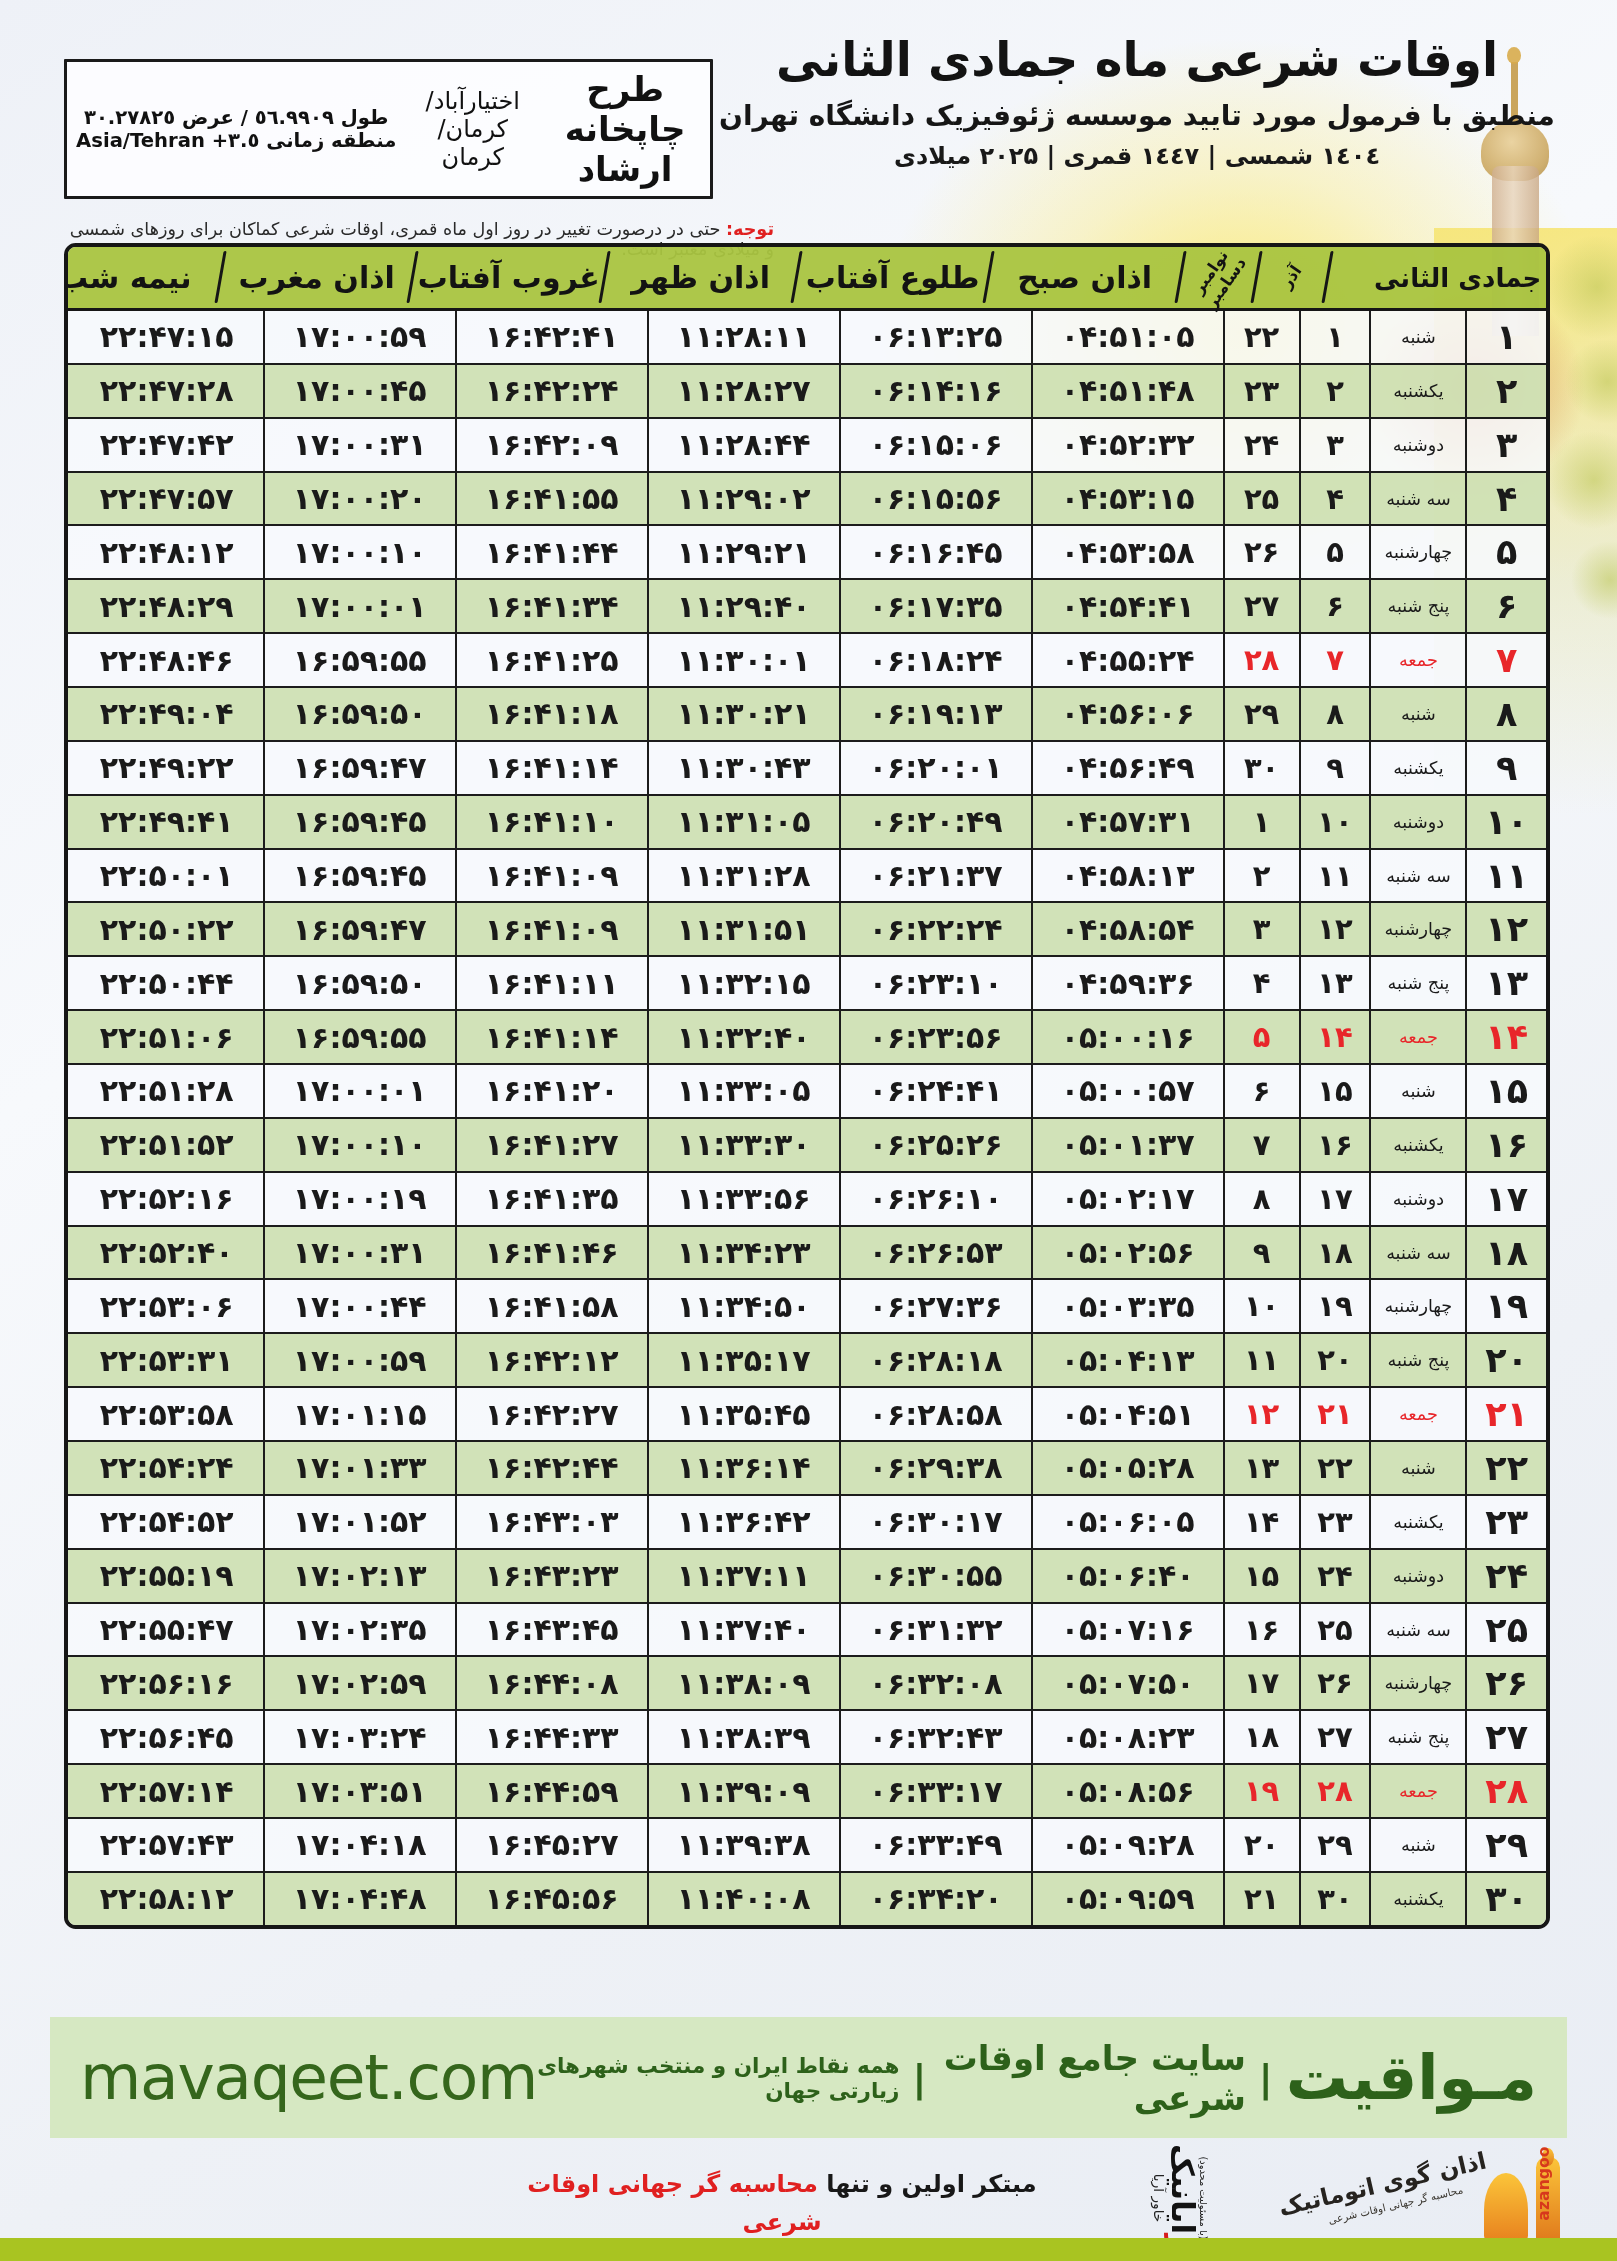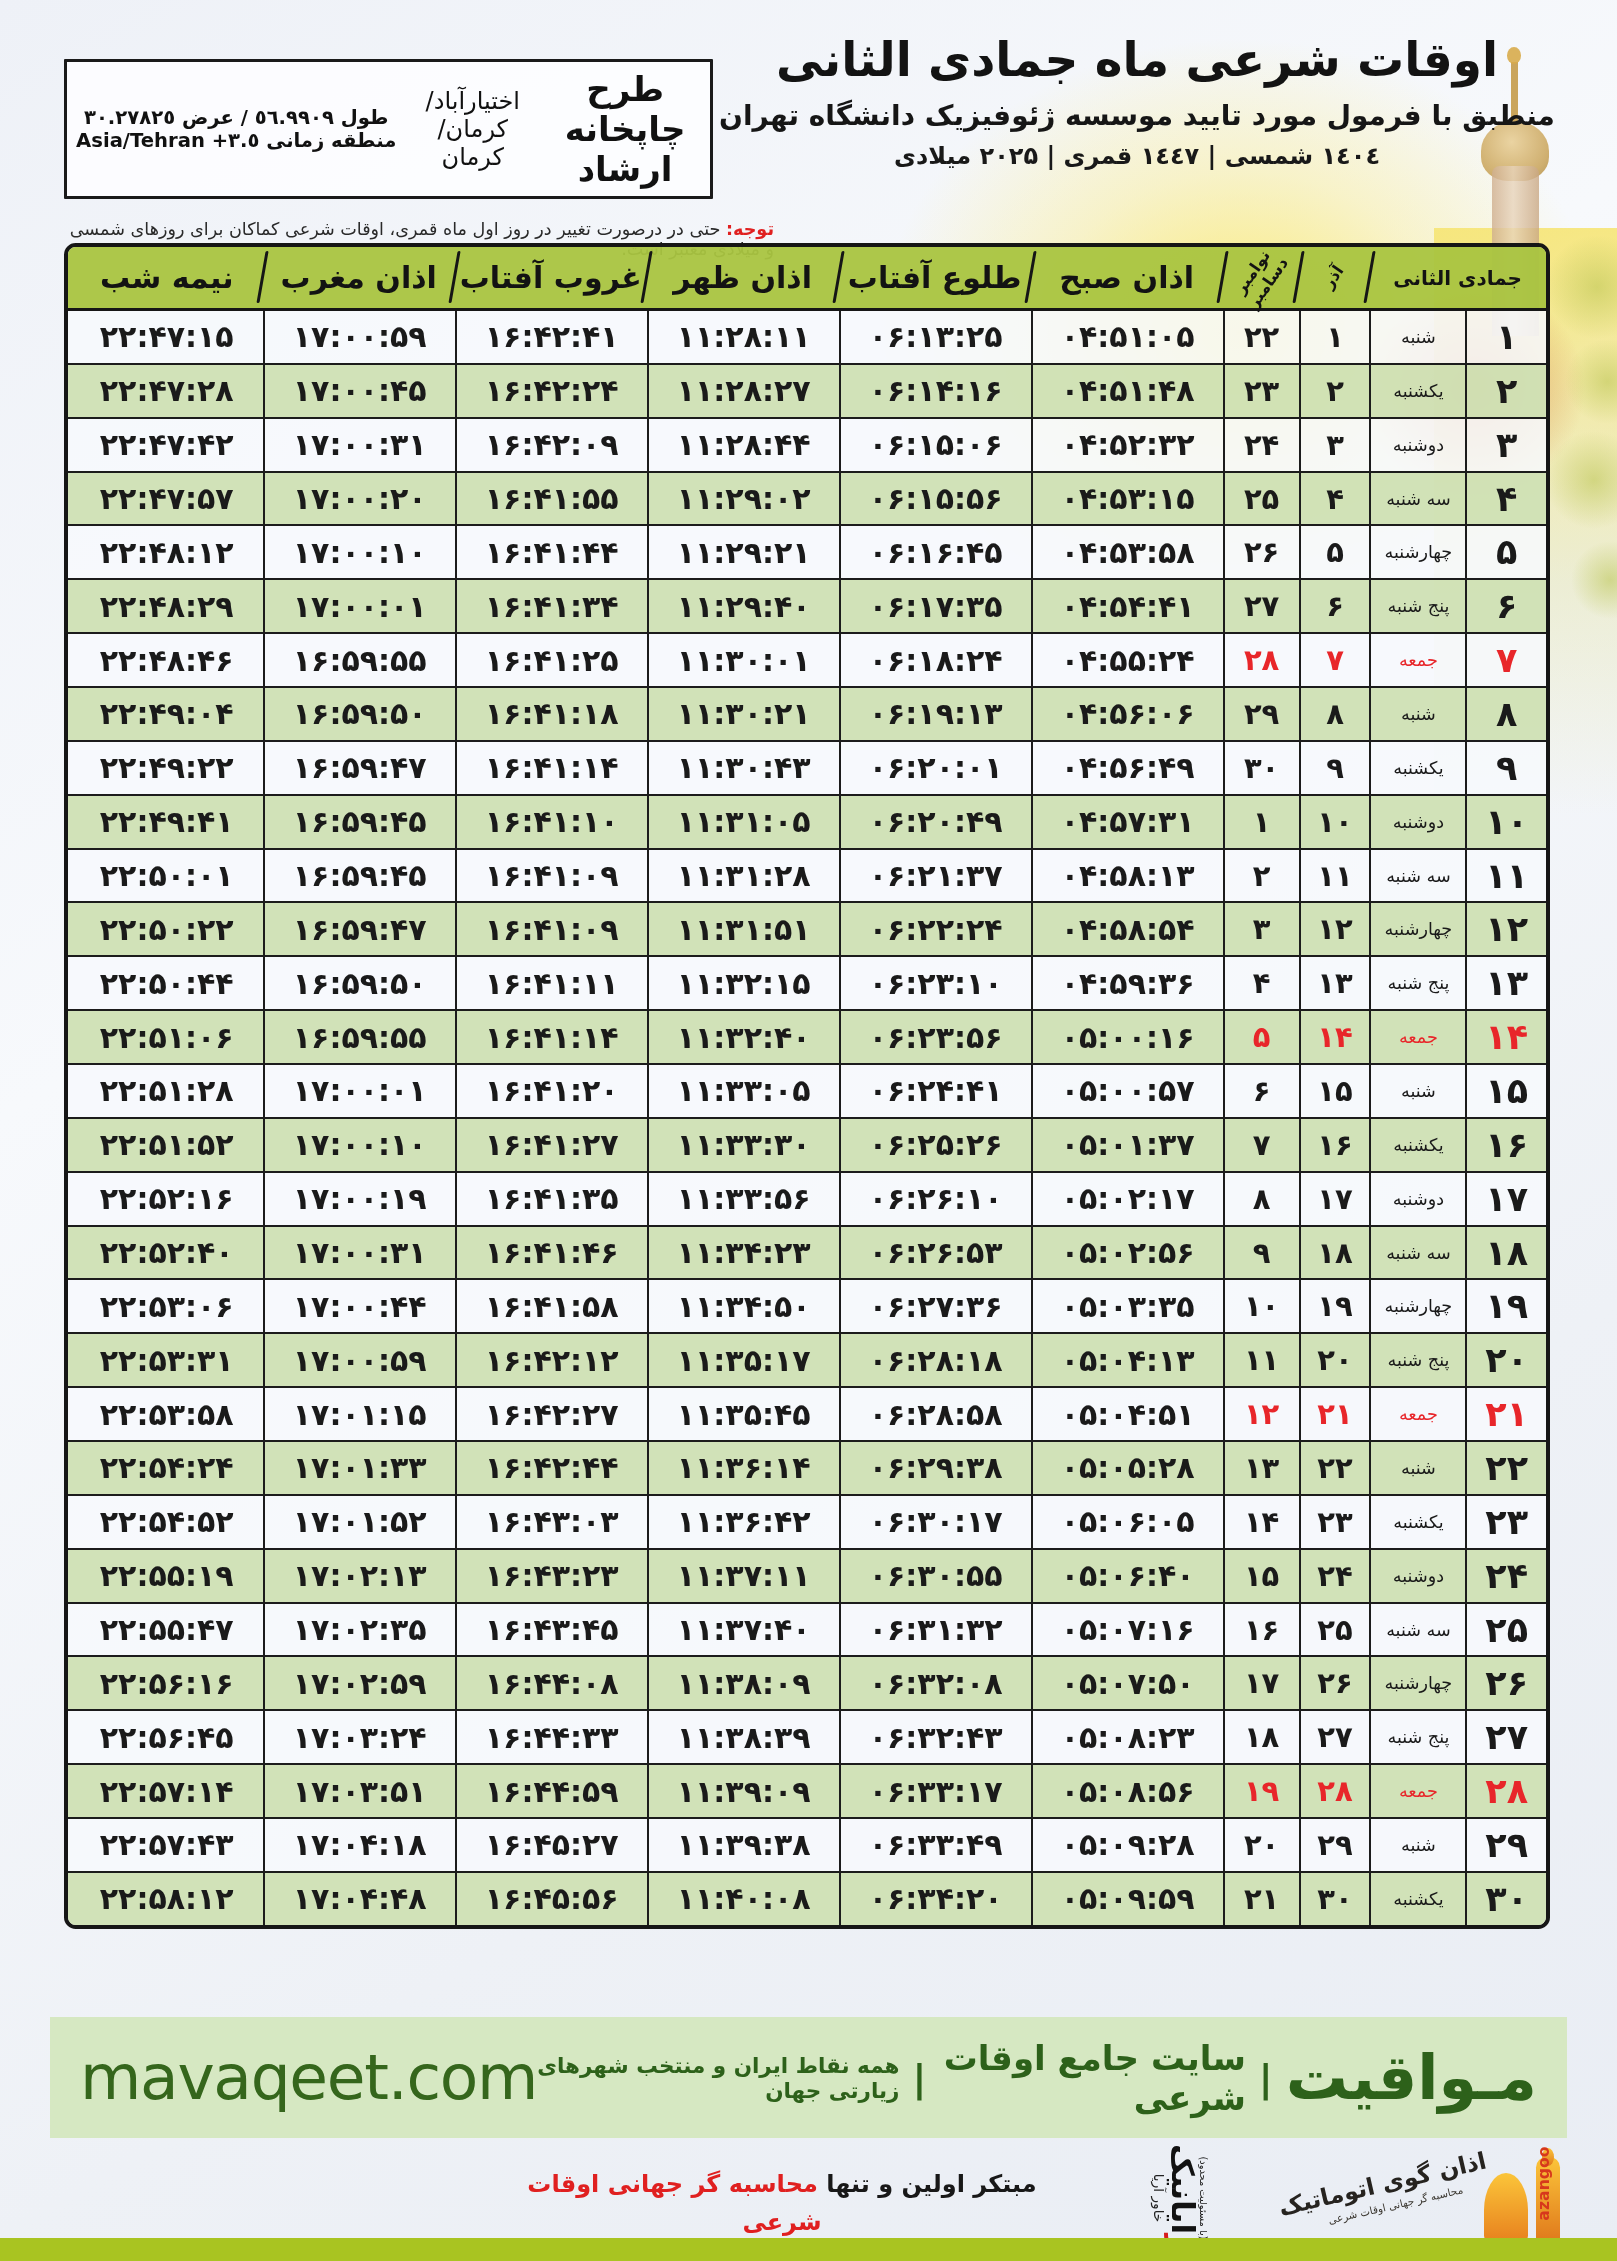--- a/index.html
+++ b/index.html
@@ -37,21 +37,21 @@
   .notice{position:absolute;left:70px;top:219px;width:705px;font-size:17.6px;color:#2a2a2a;direction:rtl;text-align:right;}
   .notice b{color:#e02020;}
   
   .cal{position:absolute;left:65px;top:243px;width:1486px;height:1686px;
        border:4.6px solid #161616;border-radius:11.7px;overflow:hidden;display:flex;flex-direction:column;
        box-sizing:border-box;background:rgba(255,255,255,.25);}
   .cal-head{flex:0 0 61px;display:flex;direction:rtl;background:rgba(167,195,60,.93);border-bottom:3.9px solid #161616;}
   .hcell{position:relative;display:flex;align-items:center;justify-content:center;font-weight:bold;color:#131313;}
   .hcell:not(:last-child)::after{content:"";position:absolute;left:-1.3px;top:7%;height:86%;width:2.6px;
         background:#161616;transform:skewX(-10deg);border-radius:2px;}
-  .h-month{flex:0 0 11.95%;font-size:20px;}
+  .h-month{flex:0 0 11.95%;font-size:26px;padding-left:42px;}
   .h-az{flex:0 0 4.79%;}
   .h-nd{flex:0 0 5.14%;}
   .rot{transform:rotate(-55deg);font-size:16.3px;line-height:1.15;text-align:center;white-space:nowrap;}
   .h-time{flex:0 0 12.99%;font-size:30px;}
   .cal-body{flex:1;display:flex;flex-direction:column;}
   .row{flex:1;display:flex;direction:rtl;background:rgba(246,249,252,.82);border-bottom:2px solid #1c1c1c;}
   .row.alt{background:rgba(206,224,180,.94);}
   .row:last-child{border-bottom:none;}
   .cell{display:flex;align-items:center;justify-content:center;border-left:2px solid #1c1c1c;color:#1a1a1a;box-sizing:border-box;}
   .row .cell:last-child{border-left:none;}

